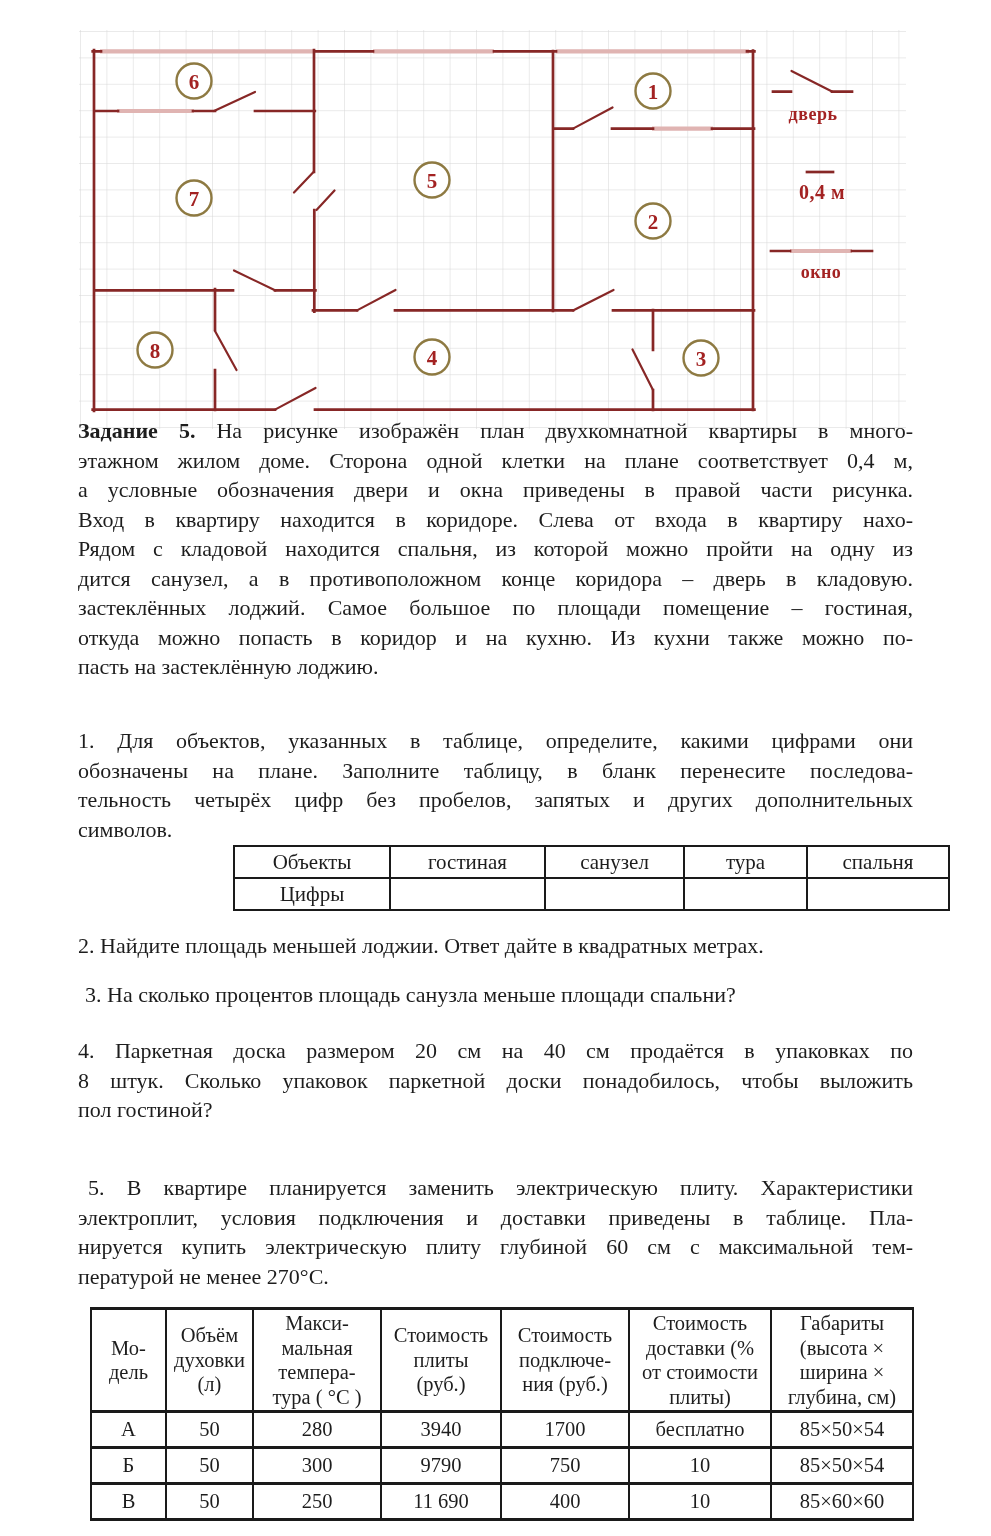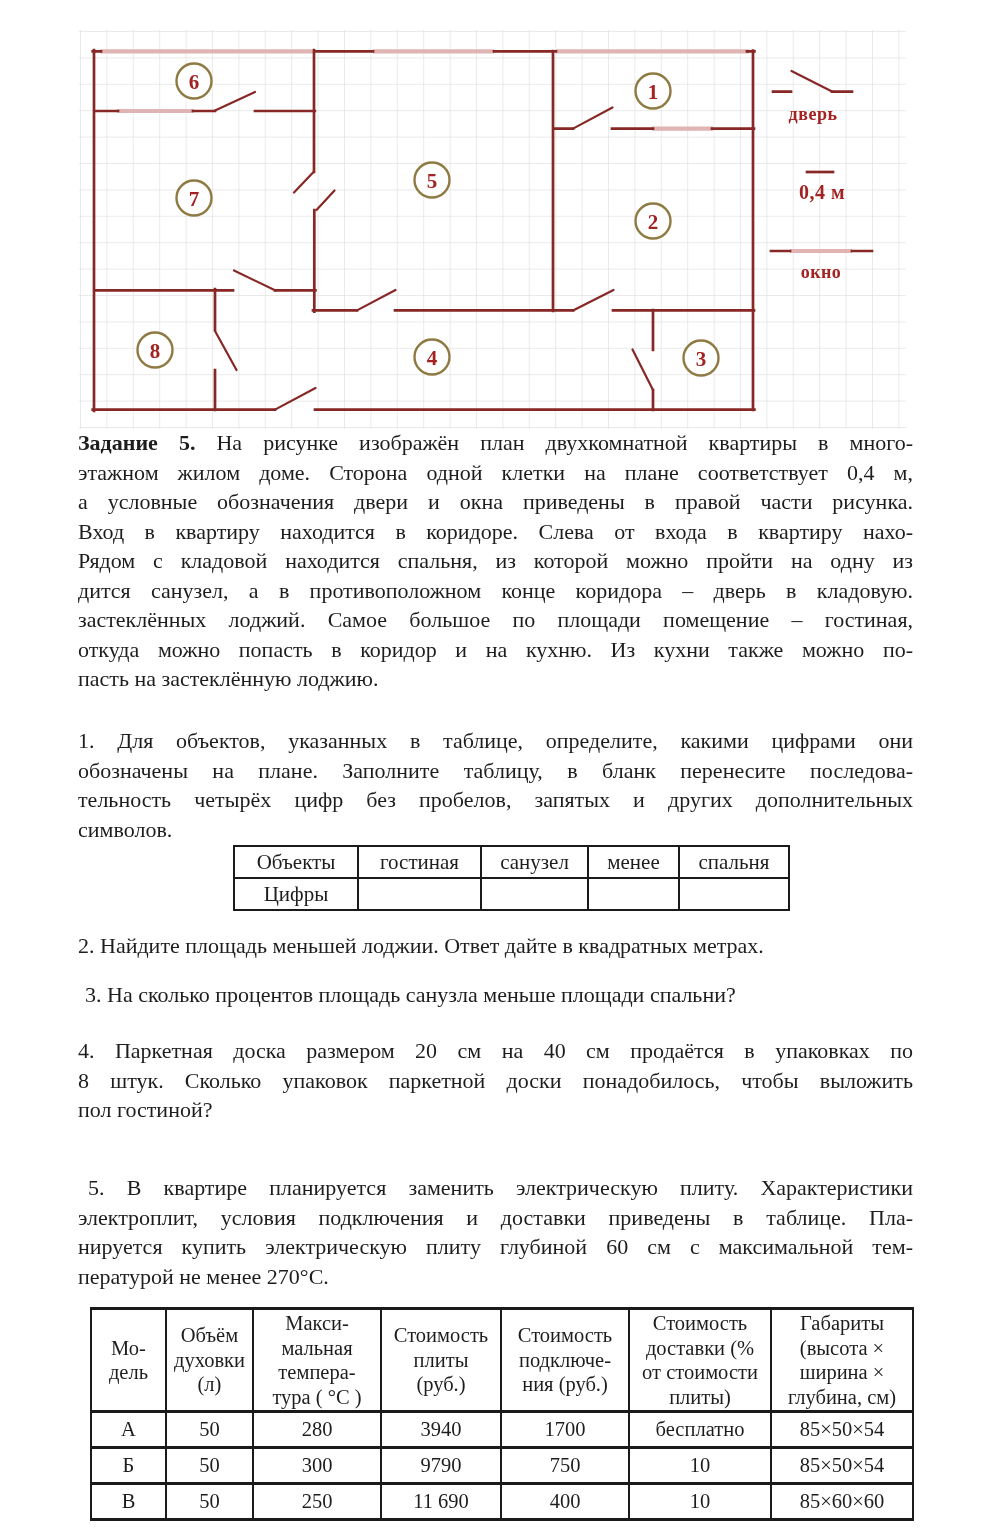--- a/index.html
+++ b/index.html
@@ -23,21 +23,21 @@
   .ring{fill:#fff;stroke:var(--ring);stroke-width:2.4;}
   .roomnum{fill:var(--accent);font-family:"Liberation Serif",serif;font-weight:bold;
            font-size:21px;text-anchor:middle;}
   .legendtext{fill:var(--accent);font-family:"Liberation Serif",serif;font-weight:bold;
               font-size:18px;text-anchor:middle;letter-spacing:0.5px;}
   .legendtext.big{font-size:20px;}
 
   
   .qtable{border-collapse:collapse;table-layout:fixed;font-size:21px;}
   .qtable td{border:2px solid var(--border);height:30px;text-align:center;
-             vertical-align:middle;padding:0 4px;overflow:hidden;}
+             vertical-align:middle;padding:0 20px;overflow:hidden;}
 
   
   .stove{border-collapse:collapse;table-layout:fixed;font-size:20.5px;}
   .stove td{border:2px solid var(--border);border-top-width:3px;border-bottom-width:3px;
             text-align:center;vertical-align:middle;padding:0 3px;overflow:hidden;}
   .stove .hrow td{height:100px;line-height:24.5px;white-space:pre-line;}
   .stove .drow td{height:33px;}
 </style>
 </head>
 <body>
@@ -130,21 +130,21 @@
       <path class="wall" d="M807 172 H833"></path>
       <text class="legendtext big" x="822" y="199">0,4 м</text>
     </g>
     <g>
       <path class="window-line" d="M790 251 H852"></path>
       <path class="wall" d="M771 251 H790 M852 251 H872"></path>
       <text class="legendtext" x="821" y="278">окно</text>
     </g>
   </svg>
 
-  <div class="abs para" style="left:78px;top:428px;width:835px;">
+  <div class="abs para" style="left:78px;top:416px;width:835px;">
     <div class="jline"><b>Задание 5.</b><span> На рисунке изображён план двухкомнатной квартиры в много-</span></div>
     <div class="jline">этажном жилом доме. Сторона одной клетки на плане соответствует 0,4 м,</div>
     <div class="jline">а условные обозначения двери и окна приведены в правой части рисунка.</div>
     <div class="jline">Вход в квартиру находится в коридоре. Слева от входа в квартиру нахо-</div>
     <div class="jline">Рядом с кладовой находится спальня, из которой можно пройти на одну из</div>
     <div class="jline">дится санузел, а в противоположном конце коридора – дверь в кладовую.</div>
     <div class="jline">застеклённых лоджий. Самое большое по площади помещение – гостиная,</div>
     <div class="jline">откуда можно попасть в коридор и на кухню. Из кухни также можно по-</div>
     <div class="lline">пасть на застеклённую лоджию.</div>
   </div>
@@ -155,21 +155,21 @@
     <div class="jline">тельность четырёх цифр без пробелов, запятых и других дополнительных</div>
     <div class="lline">символов.</div>
   </div>
 
   <table class="qtable abs" style="left:233px;top:845px;width:505px;">
     <tbody>
         <tr>
       <td style="width:114px">Объекты</td>
       <td style="width:113px">гостиная</td>
       <td style="width:97px">санузел</td>
-      <td style="width:81px">менее</td>
+      <td style="width:81px">тура</td>
       <td style="width:100px">спальня</td>
     </tr>
     <tr>
       <td>Цифры</td>
       <td></td>
       <td></td>
       <td></td>
       <td></td>
     </tr>
   </tbody>

